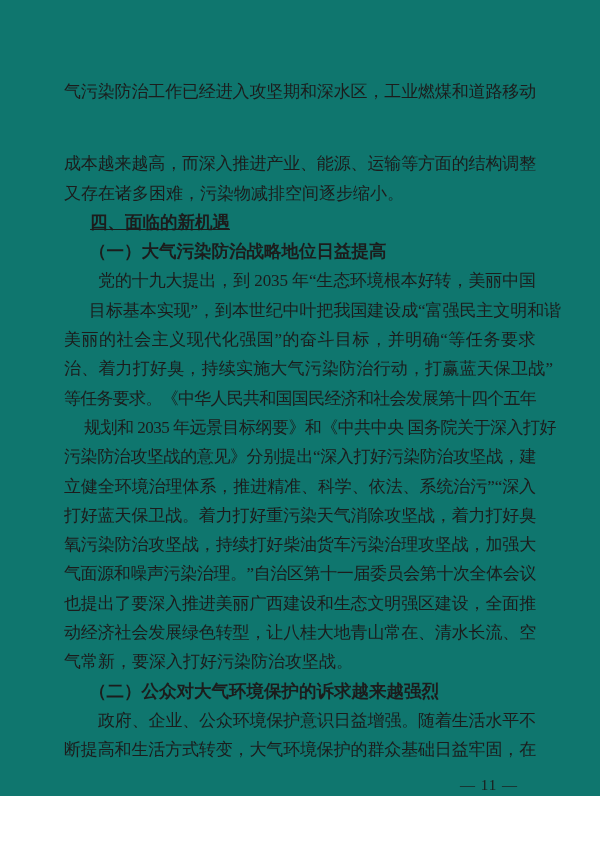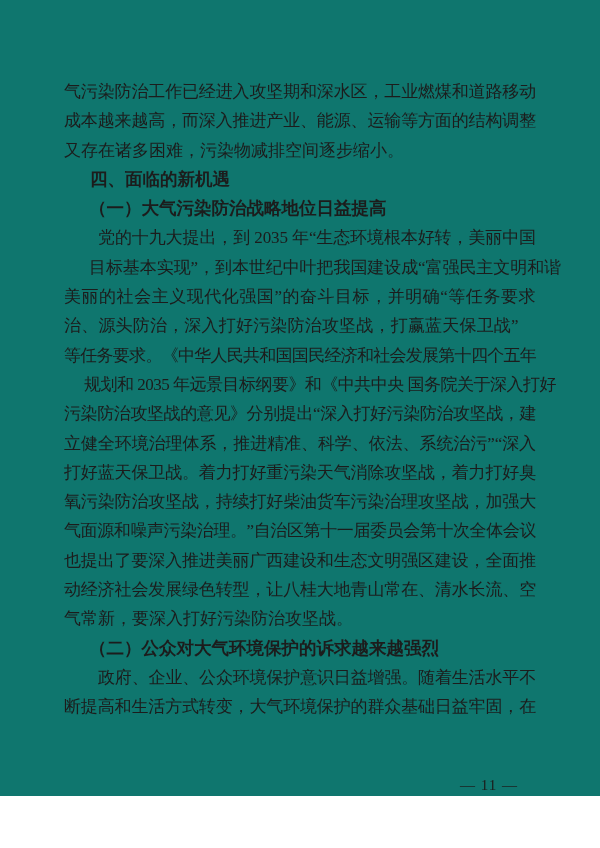--- a/index.html
+++ b/index.html
@@ -27,20 +27,21 @@
     font-size: 17px;
     white-space: nowrap;
     font-family: "Liberation Serif", "DejaVu Serif", serif;
     color: #1c1c1c;
   }
   .line.h1 {
     font-family: "Liberation Sans", "DejaVu Sans", sans-serif;
     font-weight: 700;
     font-size: 17.5px;
     padding-left: 26px;
+    text-decoration: underline;
   }
   .line.h2 {
     font-family: "Liberation Serif", "DejaVu Serif", serif;
     font-weight: 700;
     font-size: 17.5px;
     padding-left: 25px;
   }
   .line.indent {
     text-indent: 34px;
   }
@@ -55,28 +56,28 @@
     font-family: "Liberation Serif", "DejaVu Serif", serif;
     color: #1c1c1c;
   }
 </style>
 </head>
 <body>
 
 <div class="page">
   <div class="content">
     <div class="line jfull" style="letter-spacing: -0.142857px;"><span>气污染防治工作已经进入攻坚期和深水区，工业燃煤和道路移动</span></div>
-    <div class="line jfull" style="letter-spacing: -0.142857px;"><span>成本越来越高，而深入推进产业、能源、运输等方面的结构调整</span></div>
+    <div class="line jfull" style="letter-spacing: -0.142857px; margin-top: 43px;"><span>成本越来越高，而深入推进产业、能源、运输等方面的结构调整</span></div>
     <div class="line"><span>又存在诸多困难，污染物减排空间逐步缩小。</span></div>
     <div class="line h1"><span>四、面临的新机遇</span></div>
     <div class="line h2"><span>（一）大气污染防治战略地位日益提高</span></div>
     <div class="line indent jfull" style="letter-spacing: -0.101562px;"><span>党的十九大提出，到 2035 年“生态环境根本好转，美丽中国</span></div>
     <div class="line jfull" style="letter-spacing: -0.0721983px; margin-left: 25px;"><span>目标基本实现”，到本世纪中叶把我国建设成“富强民主文明和谐</span></div>
     <div class="line jfull" style="letter-spacing: 0.532366px;"><span>美丽的社会主义现代化强国”的奋斗目标，并明确“等任务要求</span></div>
-    <div class="line jfull" style="letter-spacing: 0.194754px;"><span>治、源头防治，深入打好污染防治攻坚战，打赢蓝天保卫战”</span></div>
+    <div class="line jfull" style="letter-spacing: 0.194754px;"><span>治、着力打好臭，持续实施大气污染防治行动，打赢蓝天保卫战”</span></div>
     <div class="line jfull" style="letter-spacing: -0.724138px;"><span>等任务要求。《中华人民共和国国民经济和社会发展第十四个五年</span></div>
     <div class="line jfull" style="letter-spacing: -0.507576px; margin-left: 20px;"><span>规划和 2035 年远景目标纲要》和《中共中央 国务院关于深入打好</span></div>
     <div class="line jfull" style="letter-spacing: -0.398168px;"><span>污染防治攻坚战的意见》分别提出“深入打好污染防治攻坚战，建</span></div>
     <div class="line jfull" style="letter-spacing: -0.0721983px;"><span>立健全环境治理体系，推进精准、科学、依法、系统治污”“深入</span></div>
     <div class="line jfull" style="letter-spacing: -0.142857px;"><span>打好蓝天保卫战。着力打好重污染天气消除攻坚战，着力打好臭</span></div>
     <div class="line jfull" style="letter-spacing: -0.142857px;"><span>氧污染防治攻坚战，持续打好柴油货车污染治理攻坚战，加强大</span></div>
     <div class="line jfull" style="letter-spacing: -0.398168px;"><span>气面源和噪声污染治理。”自治区第十一届委员会第十次全体会议</span></div>
     <div class="line jfull" style="letter-spacing: -0.142857px; text-align: right;"><span>也提出了要深入推进美丽广西建设和生态文明强区建设，全面推</span></div>
     <div class="line jfull" style="letter-spacing: -0.142857px;"><span>动经济社会发展绿色转型，让八桂大地青山常在、清水长流、空</span></div>
     <div class="line"><span>气常新，要深入打好污染防治攻坚战。</span></div>

